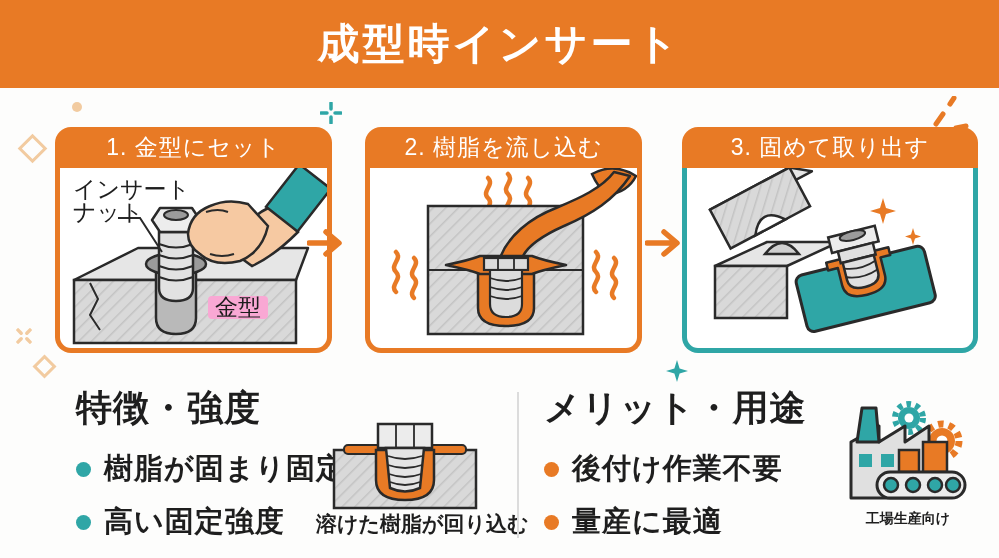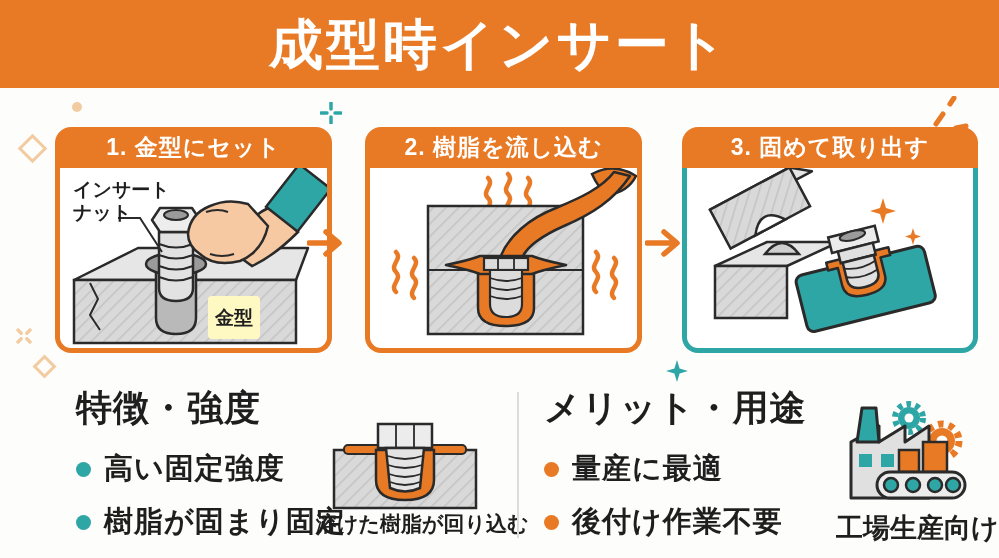--- a/index.html
+++ b/index.html
@@ -4,60 +4,60 @@
 <style>
   html,body{margin:0;padding:0;background:#fff;}
   .stage{
     position:relative;width:999px;height:558px;overflow:hidden;background:#FDFDFC;
     font-family:"Liberation Sans","DejaVu Sans",sans-serif;color:#1E1E1E;
   }
   
   .banner{position:absolute;left:0;top:0;width:100%;height:88px;background:#E87A25;}
   .banner h1{
     margin:0;height:88px;line-height:88px;text-align:center;color:#fff;
-    font-size:54px;font-weight:900;letter-spacing:3px;
+    font-size:42px;font-weight:900;letter-spacing:3px;
   }
   
   .panel{position:absolute;top:127px;height:226px;}
   .panel-1{left:55px;width:277px;--bc:#E87A25;}
   .panel-2{left:365px;width:277px;border-radius:28px;--bc:#E87A25;}
   .panel-3{left:682px;width:296px;--bc:#2FA6A6;}
   .panel-header{
     height:41px;background:#E87A25;border-radius:16px 16px 0 0;
     display:flex;align-items:center;justify-content:center;
-    color:#fff;font-size:23px;font-weight:700;letter-spacing:1px;
+    color:#fff;font-size:23px;font-weight:400;letter-spacing:1px;
   }
   .panel-body{
     box-sizing:border-box;height:185px;background:#fff;position:relative;overflow:hidden;
     border:5px solid var(--bc);border-top:none;border-radius:0 0 16px 16px;
   }
   .panel-body svg{position:absolute;left:0;top:0;}
-  .anno{position:absolute;font-weight:700;font-size:19px;line-height:23px;color:#1E1E1E;}
+  .anno{position:absolute;font-weight:400;font-size:23px;line-height:23px;color:#1E1E1E;}
   .anno-insert{left:13px;top:10px;}
-  .anno-mold{left:148px;top:128px;background:#fef9c3;padding:10px 7px;border-radius:4px;}
+  .anno-mold{left:148px;top:128px;background:#f9a8d4;padding:0 7px;border-radius:4px;}
   
   .step-arrow{position:absolute;top:226px;}
   .arrow-1{left:307px;} .arrow-2{left:645px;}
   
   .col{position:absolute;top:384px;}
   .col-features{left:76px;} .col-merits{left:544px;text-align:center;}
   .col h2{margin:0;font-size:36px;font-weight:900;letter-spacing:1px;}
   .bullets{margin-top:16px;}
   .bullet{display:flex;align-items:center;gap:13px;margin-bottom:13px;}
   .bullet .dot{width:15px;height:15px;border-radius:50%;flex:0 0 auto;}
   .dot-teal{background:#2FA6A6;} .dot-orange{background:#E87A25;}
   .bullet .txt{font-size:29px;font-weight:800;letter-spacing:1px;white-space:nowrap;}
   .divider{position:absolute;left:517px;top:392px;width:2px;height:146px;background:#DCDCDC;}
   
   .center-fig{position:absolute;left:330px;top:416px;}
   .center-caption{position:absolute;left:316px;top:510px;width:206px;text-align:center;
     font-size:21px;font-weight:800;white-space:nowrap;}
   .factory{position:absolute;left:843px;top:396px;}
   .factory-caption{position:absolute;left:836px;top:510px;width:144px;text-align:center;
-    font-size:27px;font-weight:800;white-space:nowrap;}
+    font-size:14px;font-weight:800;white-space:nowrap;}
   
   .deco{position:absolute;}
   .deco-dot{width:10px;height:10px;border-radius:50%;background:#F2CBA0;left:72px;top:102px;}
   .deco-dot-teal{width:8px;height:8px;border-radius:50%;background:#BCE2E2;left:960px;top:268px;}
   .deco-diamond{width:15px;height:15px;border:3px solid #F2CBA0;transform:rotate(45deg);}
   .deco-diamond-a{left:22px;top:138px;} .deco-diamond-b{left:36px;top:358px;width:11px;height:11px;}
   .deco-plus{left:320px;top:102px;}
   .deco-x-a{left:14px;top:326px;transform:rotate(45deg);}
   .deco-x-b{left:956px;top:148px;transform:rotate(45deg);}
   .deco-burst{left:928px;top:96px;}
@@ -233,25 +233,25 @@
         <path d="M226,60 L228,66.5 L234,68.5 L228,70.5 L226,77 L224,70.5 L218,68.5 L224,66.5 Z" fill="#E87A25"></path>
       </svg>
     </div>
   </section>
 
   <section class="col col-features">
     <h2>特徴・強度</h2>
     <div class="bullets">
       <div class="bullet">
         <span class="dot dot-teal"></span>
-        <span class="txt">高い固定強度</span>
+        <span class="txt">樹脂が固まり固定</span>
       </div>
       <div class="bullet">
         <span class="dot dot-teal"></span>
-        <span class="txt">樹脂が固まり固定</span>
+        <span class="txt">高い固定強度</span>
       </div>
     </div>
   </section>
 
   <svg class="center-fig" width="150" height="95" viewBox="0 0 150 95">
     <defs>
       <pattern id="h4" width="9" height="9" patternUnits="userSpaceOnUse" patternTransform="rotate(45)">
         <rect width="9" height="9" fill="#D9D9D9"></rect>
         <line x1="0" y1="0" x2="0" y2="9" stroke="#C3C3C3" stroke-width="3"></line>
       </pattern>
@@ -267,25 +267,25 @@
   </svg>
   <div class="center-caption">溶けた樹脂が回り込む</div>
 
   <div class="divider"></div>
 
   <section class="col col-merits">
     <h2>メリット・用途</h2>
     <div class="bullets">
       <div class="bullet">
         <span class="dot dot-orange"></span>
-        <span class="txt">量産に最適</span>
+        <span class="txt">後付け作業不要</span>
       </div>
       <div class="bullet">
         <span class="dot dot-orange"></span>
-        <span class="txt">後付け作業不要</span>
+        <span class="txt">量産に最適</span>
       </div>
     </div>
   </section>
 
   <svg class="factory" width="130" height="110" viewBox="0 0 130 110">
 
     <g>
       <circle cx="66" cy="22" r="14" fill="none" stroke="#2FA6A6" stroke-width="6" stroke-dasharray="4.6 4.4"></circle>
       <circle cx="66" cy="22" r="11" fill="#2FA6A6"></circle>
       <circle cx="66" cy="22" r="4.5" fill="#FFFFFF"></circle>

